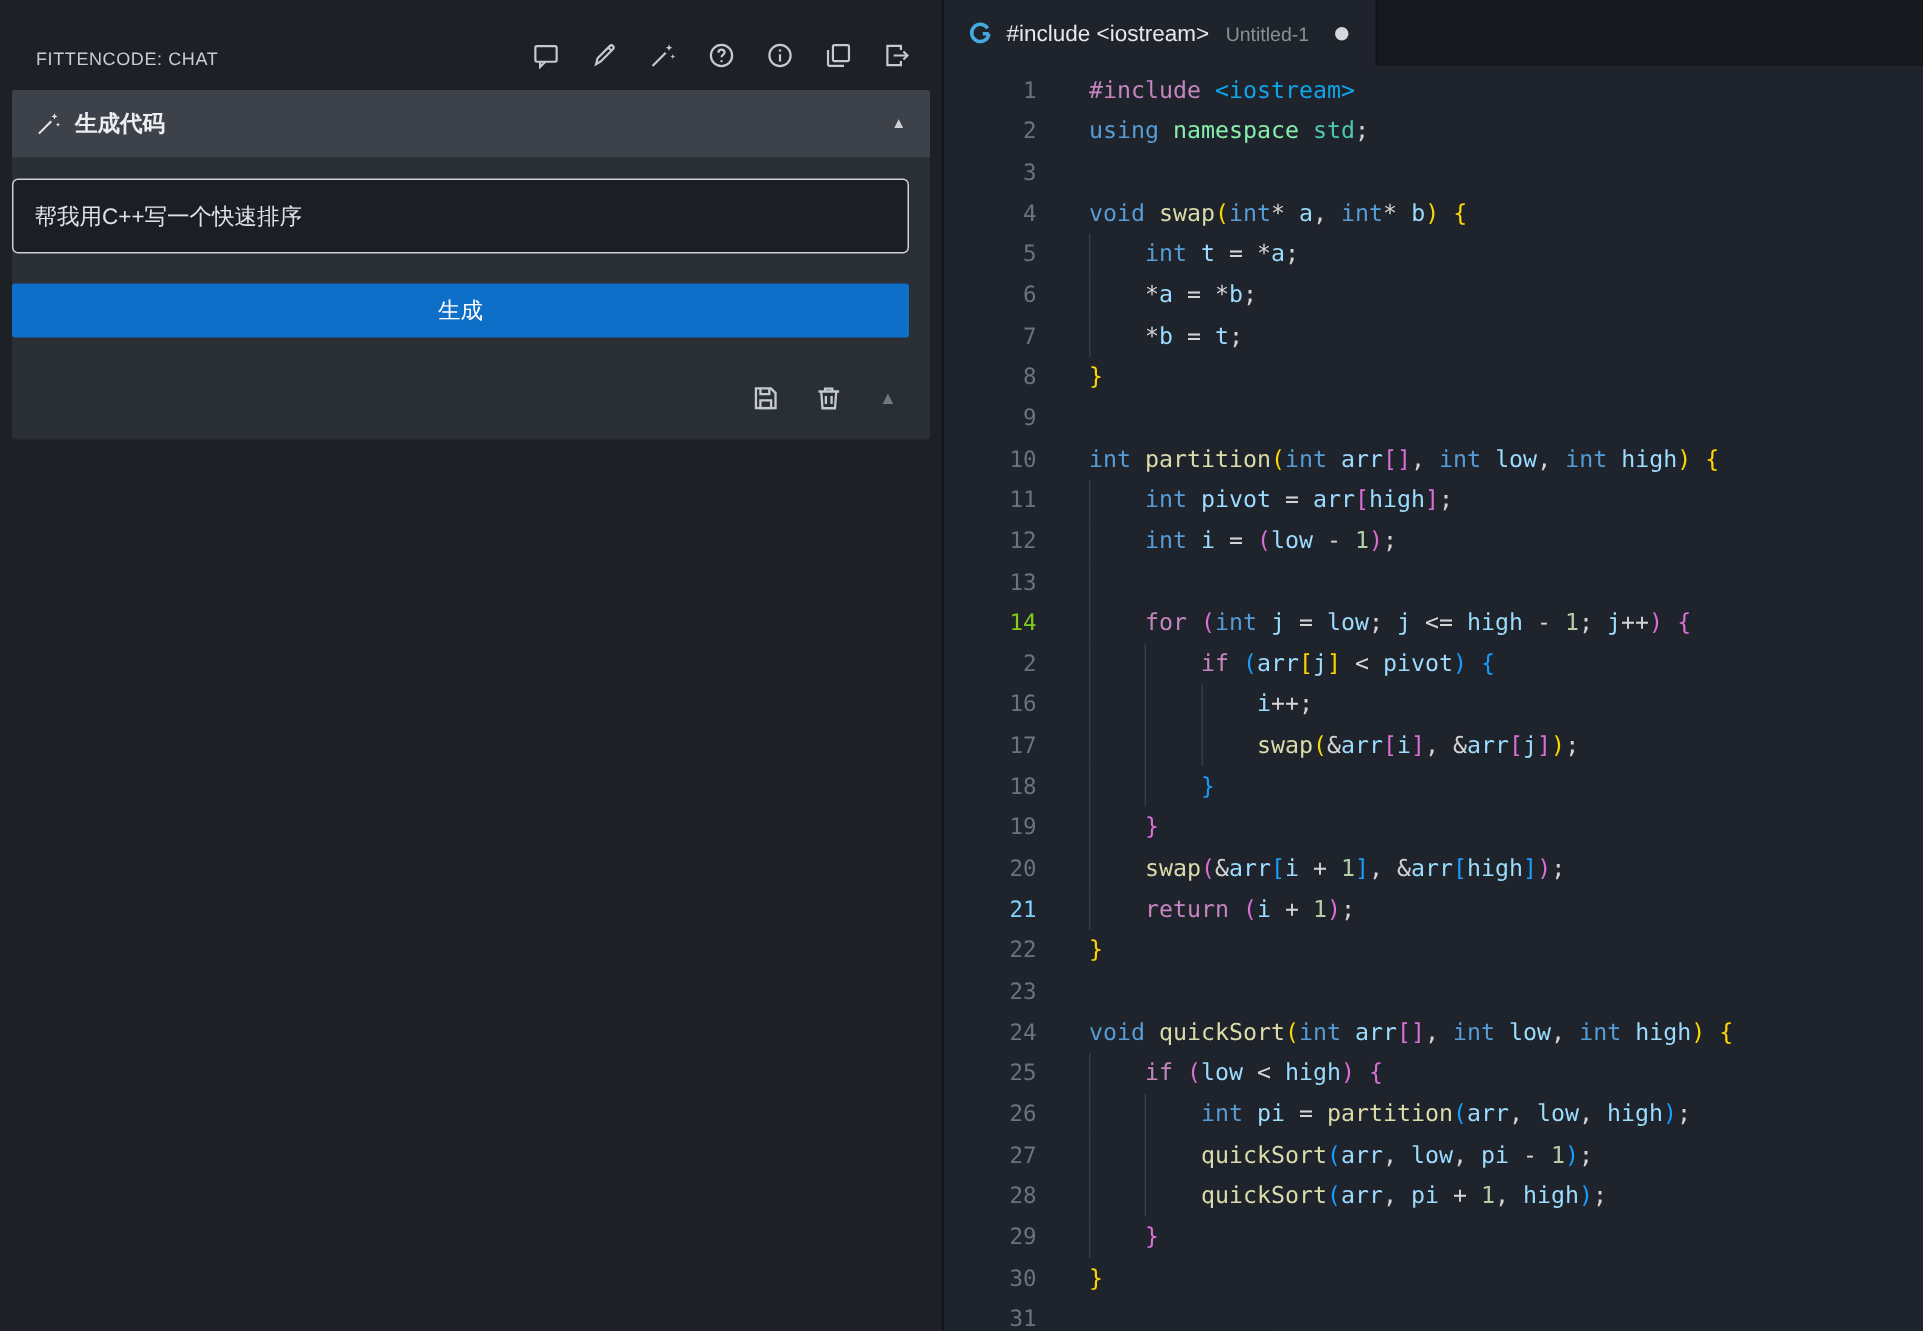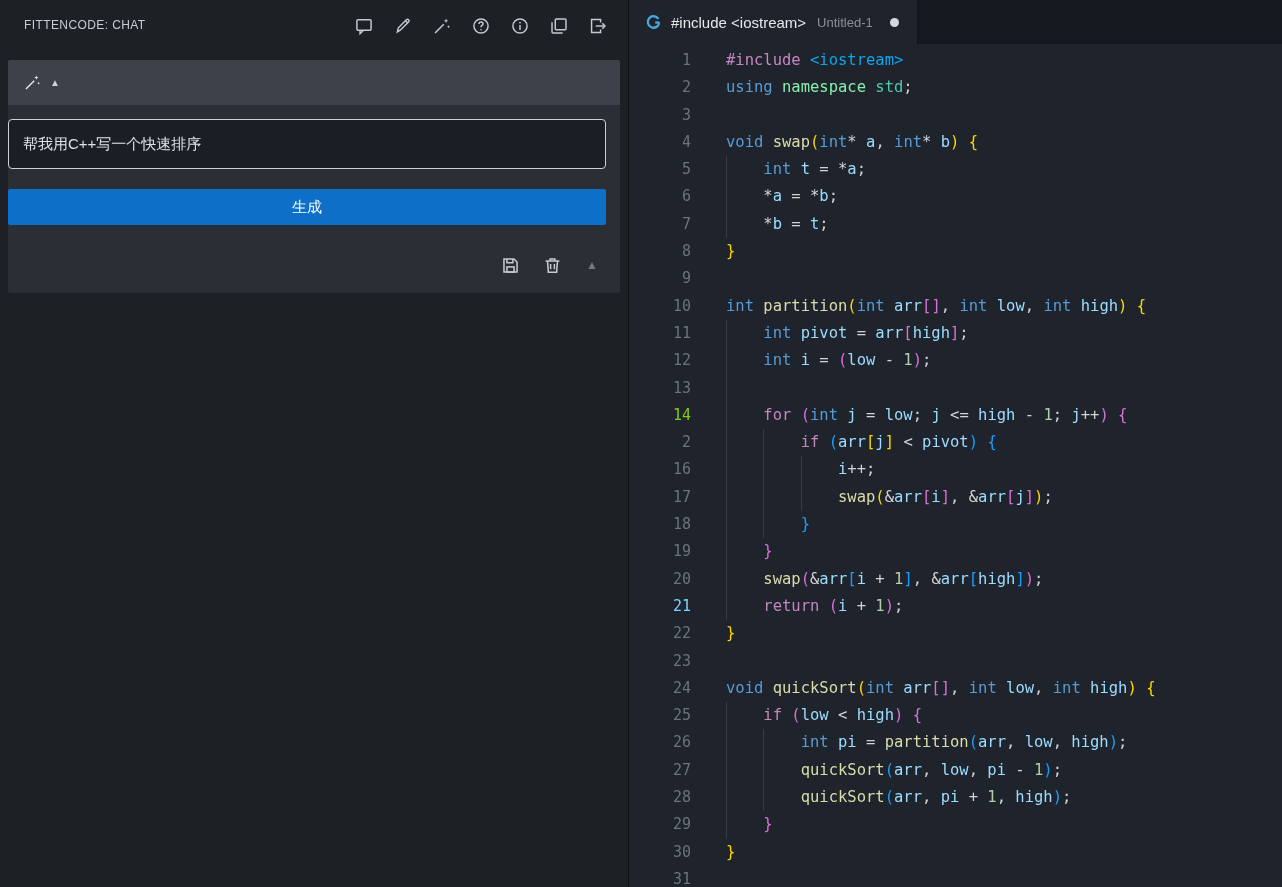--- a/index.html
+++ b/index.html
@@ -14,21 +14,21 @@
   
   .sidebar {
     width: 629px; height: 100%;
     background: #1d2126;
     border-right: 1px solid #0e1014;
     flex: none;
     position: relative;
   }
   .sidebar-header {
     height: 60px;
-    display: flex; align-items: flex-start; justify-content: space-between;
+    display: flex; align-items: center; justify-content: space-between;
     padding: 14px 18px 0 24px;
   }
   .sidebar-title {
     font-size: 12px; letter-spacing: .4px; color: #c9cdd3;
     padding-top: 4px;
   }
   .toolbar { display: flex; gap: 15px; align-items: center; }
   .icon-btn {
     width: 24px; height: 24px; display: flex; align-items: center; justify-content: center;
     color: #c5cad1; background: transparent; border: none; cursor: pointer; border-radius: 4px;
@@ -158,20 +158,21 @@
       </div>
     </div>
 
     <section class="panel">
       <header class="panel-header">
         <svg viewBox="0 0 16 16" fill="none" stroke="currentColor" stroke-width="1.3">
           <path d="M1.8 14.2L9.6 6.4"></path>
           <path d="M11.6 1.4l.55 1.45L13.6 3.4l-1.45.55L11.6 5.4l-.55-1.45L9.6 3.4l1.45-.55z" fill="currentColor" stroke="none"></path>
           <path d="M13.8 7.2l.4 1 1 .4-1 .4-.4 1-.4-1-1-.4 1-.4z" fill="currentColor" stroke="none"></path>
         </svg>
+        <span class="panel-title">生成代码</span>
         <span class="panel-collapse">▲</span>
       </header>
       <div class="panel-body">
         <input class="gen-input" type="text" value="帮我用C++写一个快速排序" style="">
         <button class="gen-btn">生成</button>
         <div class="panel-actions">
           <button class="icon-btn">
             <svg viewBox="0 0 16 16" fill="none" stroke="currentColor" stroke-width="1.3">
               <path d="M2.5 2.5h8.4l2.6 2.6v8.4H2.5z"></path>
               <rect x="5" y="9.2" width="6" height="4.3"></rect>

